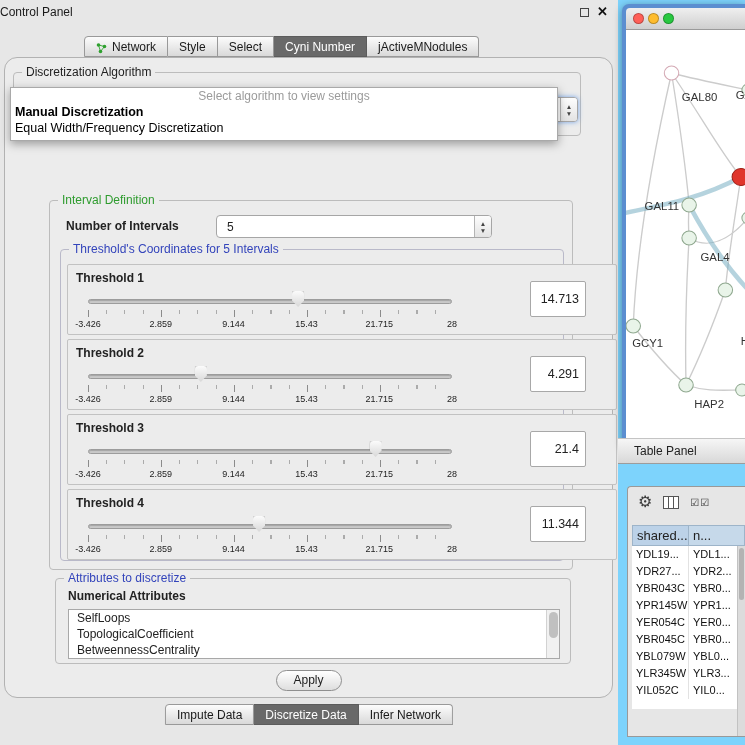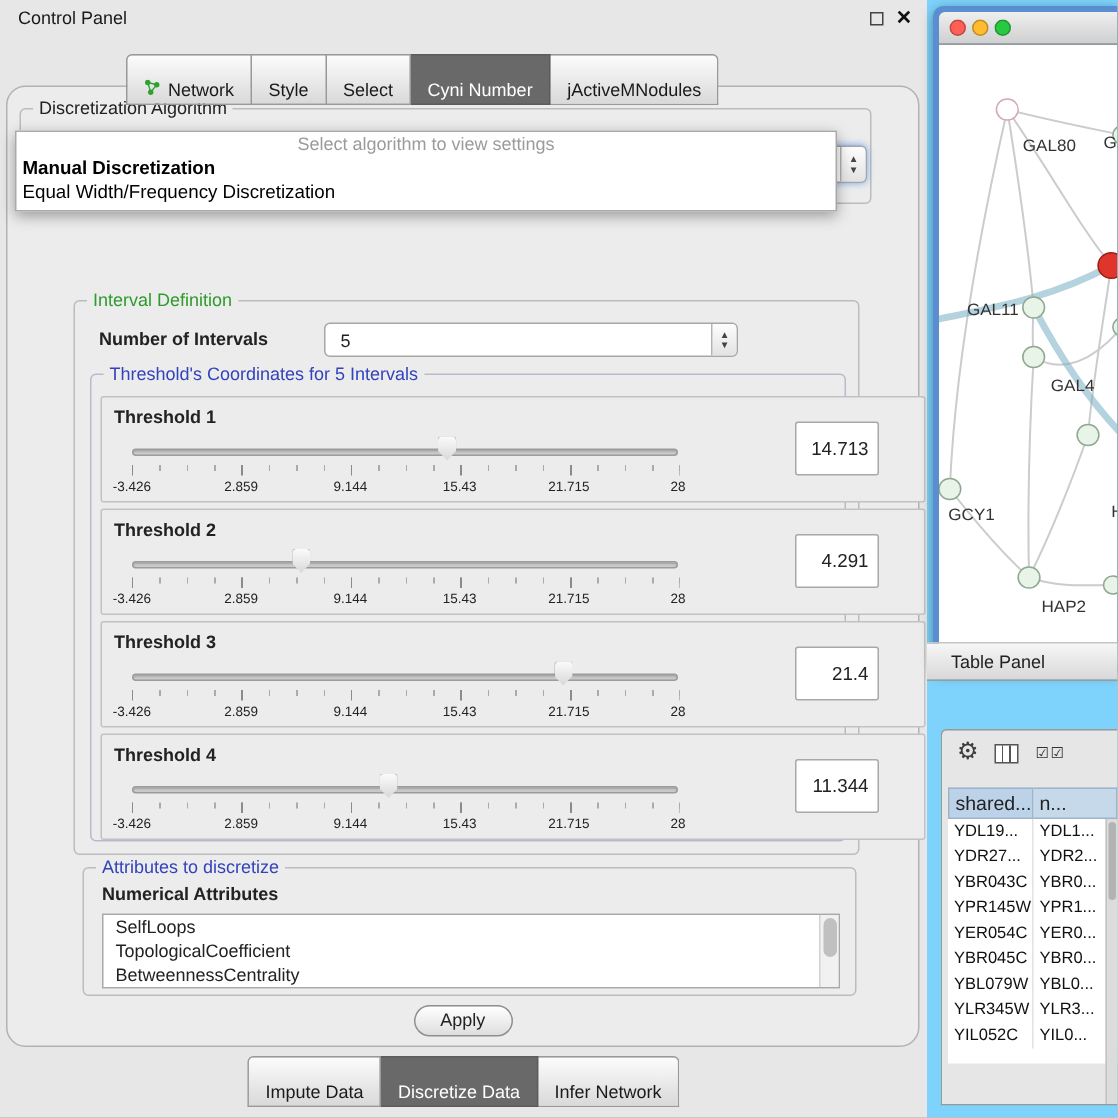--- a/index.html
+++ b/index.html
@@ -2,27 +2,27 @@
 <html><head>
 <meta charset="utf-8">
 <style>
   *{margin:0;padding:0;box-sizing:border-box}
   html,body{width:745px;height:745px}
   body{font-family:"Liberation Sans",sans-serif;font-size:12px;color:#222;background:#8f8f8f;position:relative;overflow:hidden}
   .screen{position:absolute;inset:0;width:745px;height:745px}
 
   
   .left{position:absolute;left:0;top:0;width:618px;height:745px;background:#e7e7e7}
-  .titlebar{position:absolute;left:0;top:0;width:100%;height:24px;line-height:24px;padding-left:12px;color:#1a1a1a}
+  .titlebar{position:absolute;left:0;top:0;width:100%;height:24px;line-height:24px;padding-left:0;color:#1a1a1a}
   .win-btns{position:absolute;right:10px;top:6px;display:flex;gap:8px;align-items:center}
   .float-icon{width:9px;height:9px;border:1.5px solid #444;background:transparent}
   .close-icon{font-weight:bold;font-size:13px;color:#111;line-height:12px}
 
   .tabbar{position:absolute;left:84px;top:36px;display:flex;z-index:5}
-  .tab{height:21px;padding:16px 11px;border:1px solid #999;border-left:none;background:linear-gradient(#fcfcfc,#d9d9d9);font-size:12px;display:flex;align-items:flex-start;gap:5px;color:#1a1a1a;white-space:nowrap;cursor:default}
+  .tab{height:21px;padding:2px 11px;border:1px solid #999;border-left:none;background:linear-gradient(#fcfcfc,#d9d9d9);font-size:12px;display:flex;align-items:flex-end;gap:5px;color:#1a1a1a;white-space:nowrap;cursor:default}
   .tab:first-child{border-left:1px solid #999;border-radius:4px 0 0 0}
   .tab:last-child{border-radius:0 4px 0 0}
   .tab.active{background:#696969;color:#fff;border-color:#5c5c5c}
 
   .content{position:absolute;left:4px;top:57px;width:609px;height:641px;border:1px solid #b2b2b2;border-radius:13px;background:#ececec}
   .group{position:absolute;border:1px solid #bcbcbc;border-radius:4px}
   .legend{position:absolute;top:-8px;left:8px;background:#ececec;padding:0 4px;font-size:12px;white-space:nowrap}
   .legend.green{color:#2e9b2e}
   .legend.blue{color:#3344bb}
 
@@ -65,21 +65,21 @@
   .light{width:11px;height:11px;border-radius:50%;border:0.5px solid rgba(0,0,0,.25)}
   .net-canvas{flex:1;background:#fff;position:relative}
   svg.net{position:absolute;inset:0;width:100%;height:100%}
   .edge{fill:none;stroke:#cccccc;stroke-width:1.3}
   .edge.teal{stroke:#79aec2;stroke-width:4.5;opacity:.55}
   .node{fill:#e9f4e9;stroke:#8fa88f;stroke-width:1}
   .node.pink{fill:#ffffff;stroke:#d4a9b4}
   .node.red{fill:#e0352b;stroke:#9c1f16}
   .nlabel{font-size:11px;fill:#333;font-family:"Liberation Sans",sans-serif}
 
-  .tp-bar{position:absolute;left:0;top:428px;width:127px;height:26px;background:linear-gradient(#f6f6f6,#d8d8d8);border-top:1px solid #c4c4c4;border-bottom:1px solid #9c9c9c;line-height:24px;padding-left:16px;font-size:12px;color:#222}
+  .tp-bar{position:absolute;left:0;top:438px;width:127px;height:26px;background:linear-gradient(#f6f6f6,#d8d8d8);border-top:1px solid #c4c4c4;border-bottom:1px solid #9c9c9c;line-height:24px;padding-left:16px;font-size:12px;color:#222}
 
   .tbl-win{position:absolute;left:9px;top:486px;width:118px;height:251px;background:#e6e6e6;border:1px solid #999;border-right:none;border-radius:4px 0 0 0;overflow:hidden}
   .tbl-toolbar{height:30px;display:flex;align-items:center;gap:11px;padding-left:10px}
   .gear{font-size:16px;color:#3d3d3d;line-height:16px}
   .col-icon{width:16px;height:13px;border:1.5px solid #555;background:linear-gradient(to right,#fff 0 4px,#555 4px 5px,#fff 5px 9px,#555 9px 10px,#fff 10px)}
   .checks{font-size:10px;color:#333;letter-spacing:1px}
   .tbl-header{margin:8px 0 0 4px;display:grid;grid-template-columns:57px 1fr;height:21px}
   .hc{background:#c6d9ea;border:1px solid #9db4c9;border-left:none;font-size:13px;display:flex;align-items:center;padding-left:4px;overflow:hidden;white-space:nowrap}
   .hc:first-child{border-left:1px solid #9db4c9;background:#bcd2e8}
   .tbl-rows{margin-left:4px;background:#fff;height:163px;position:relative}

